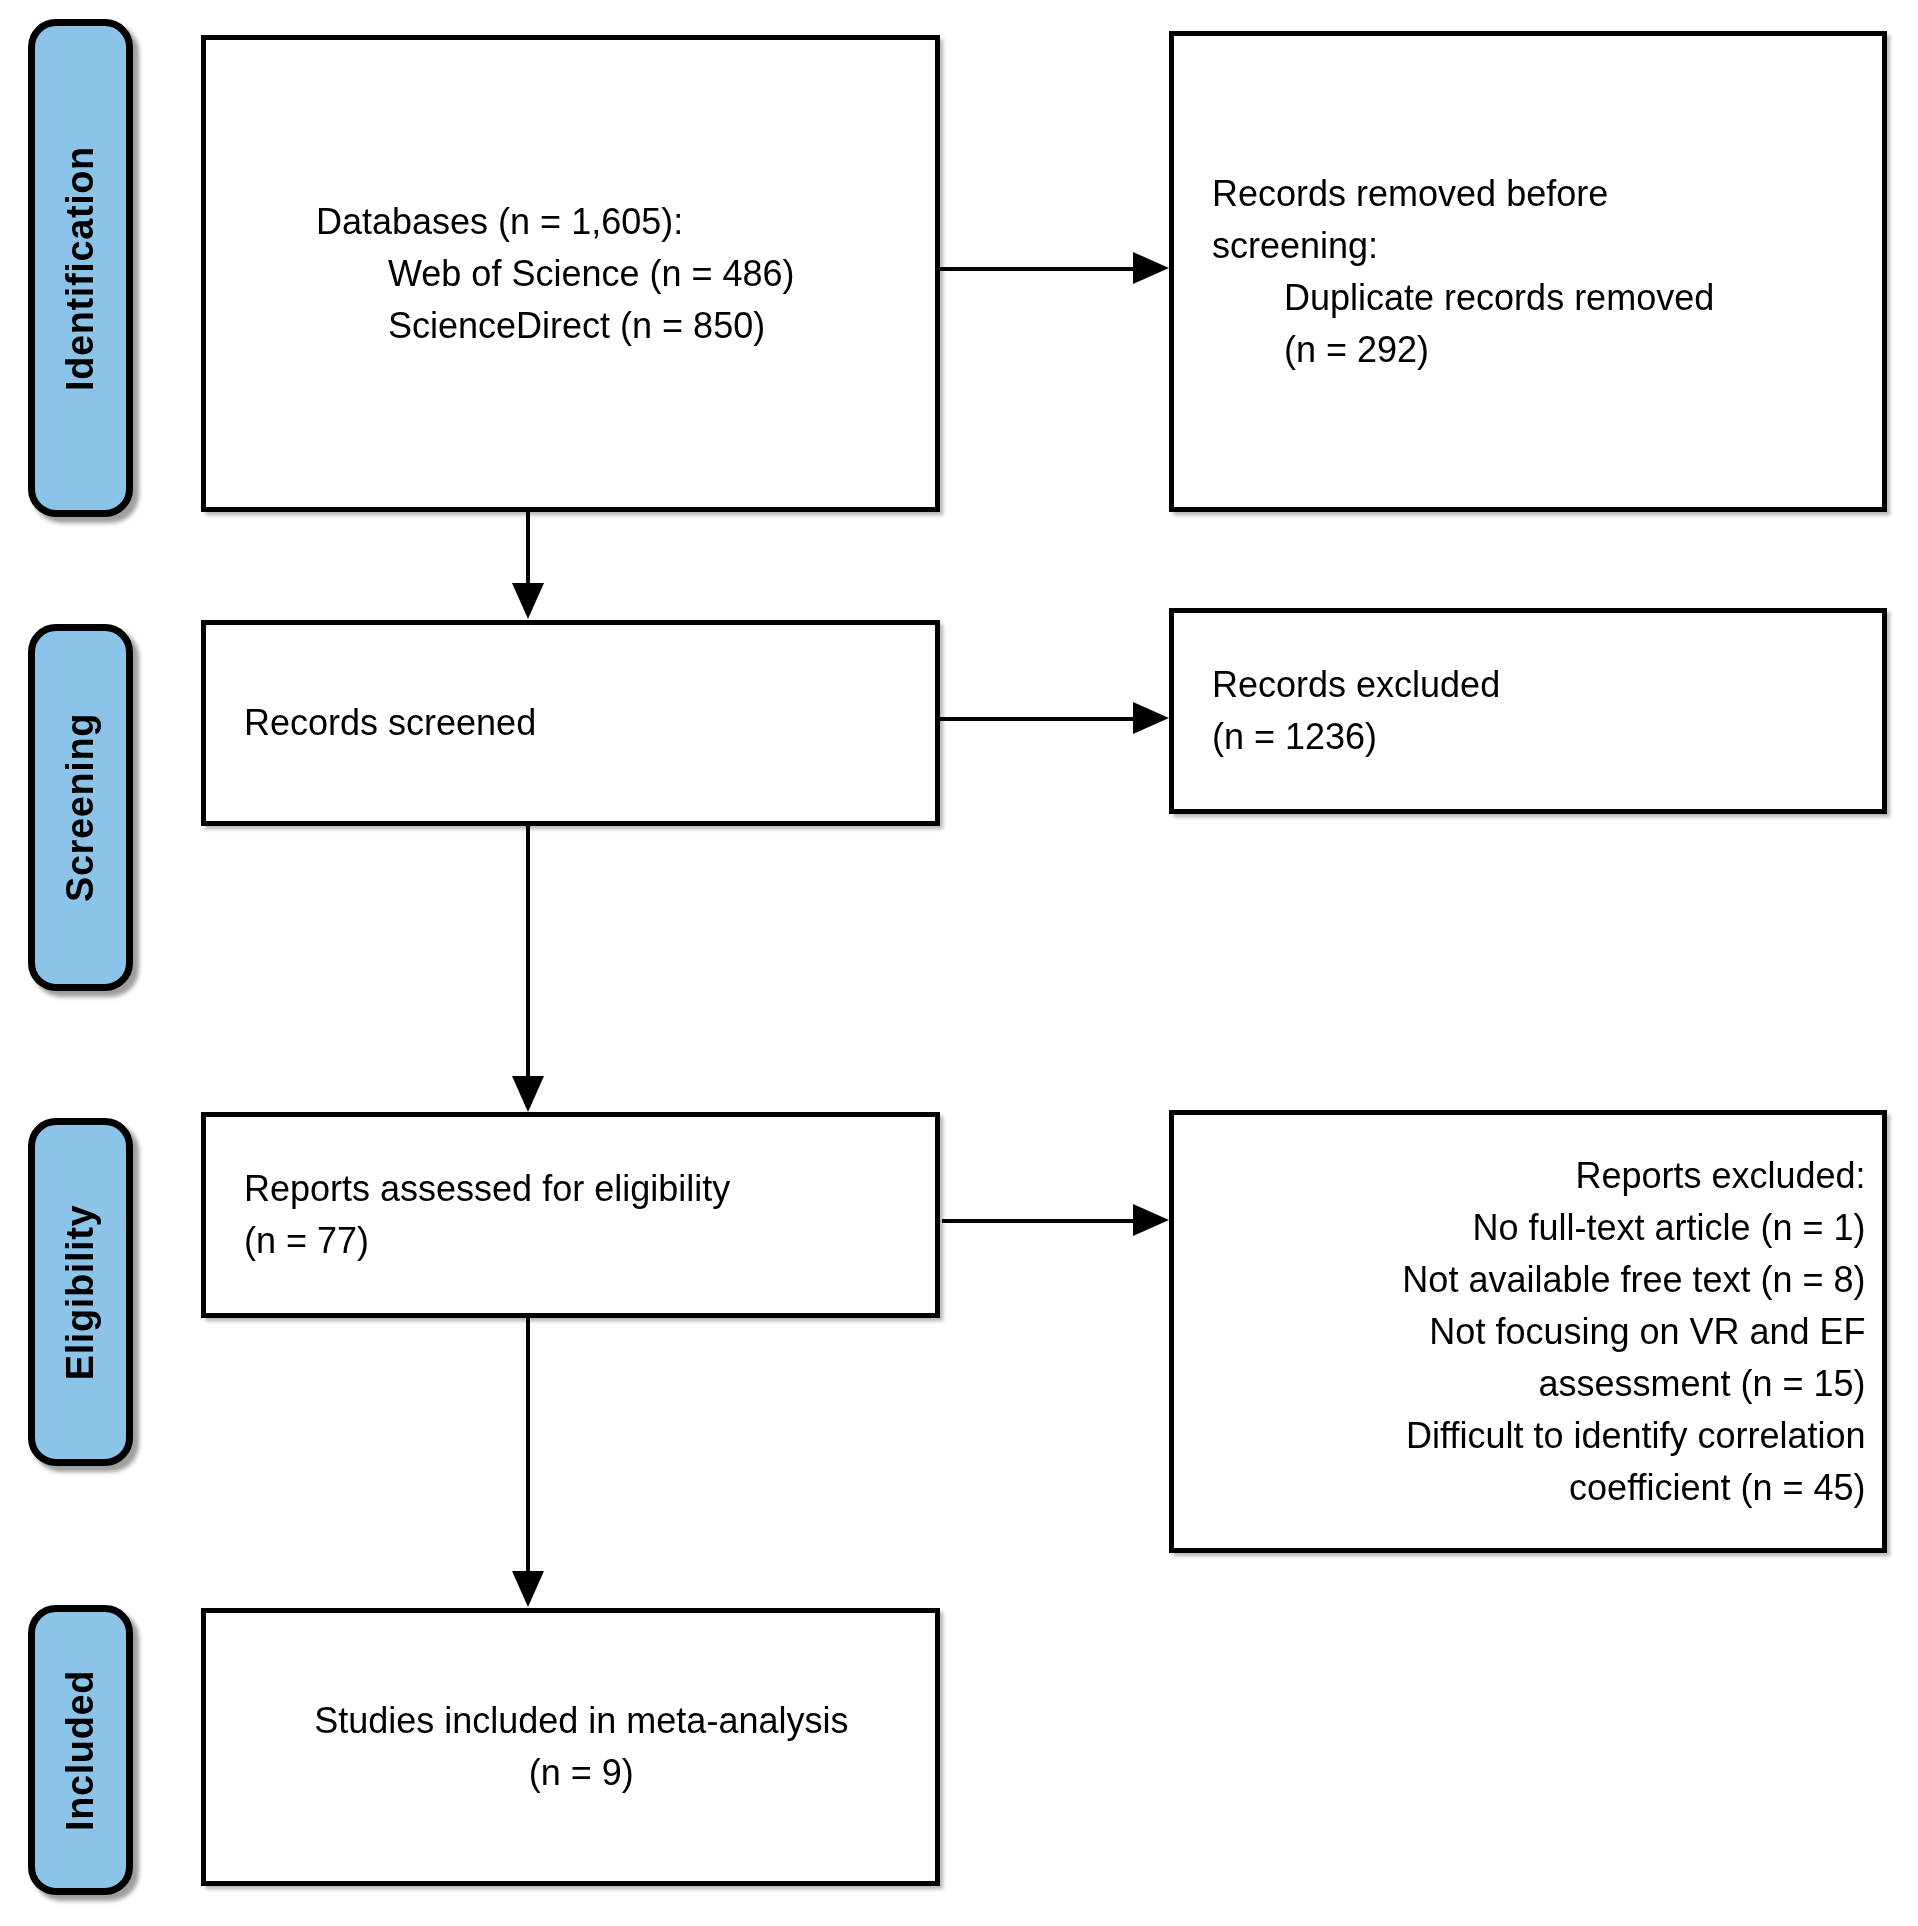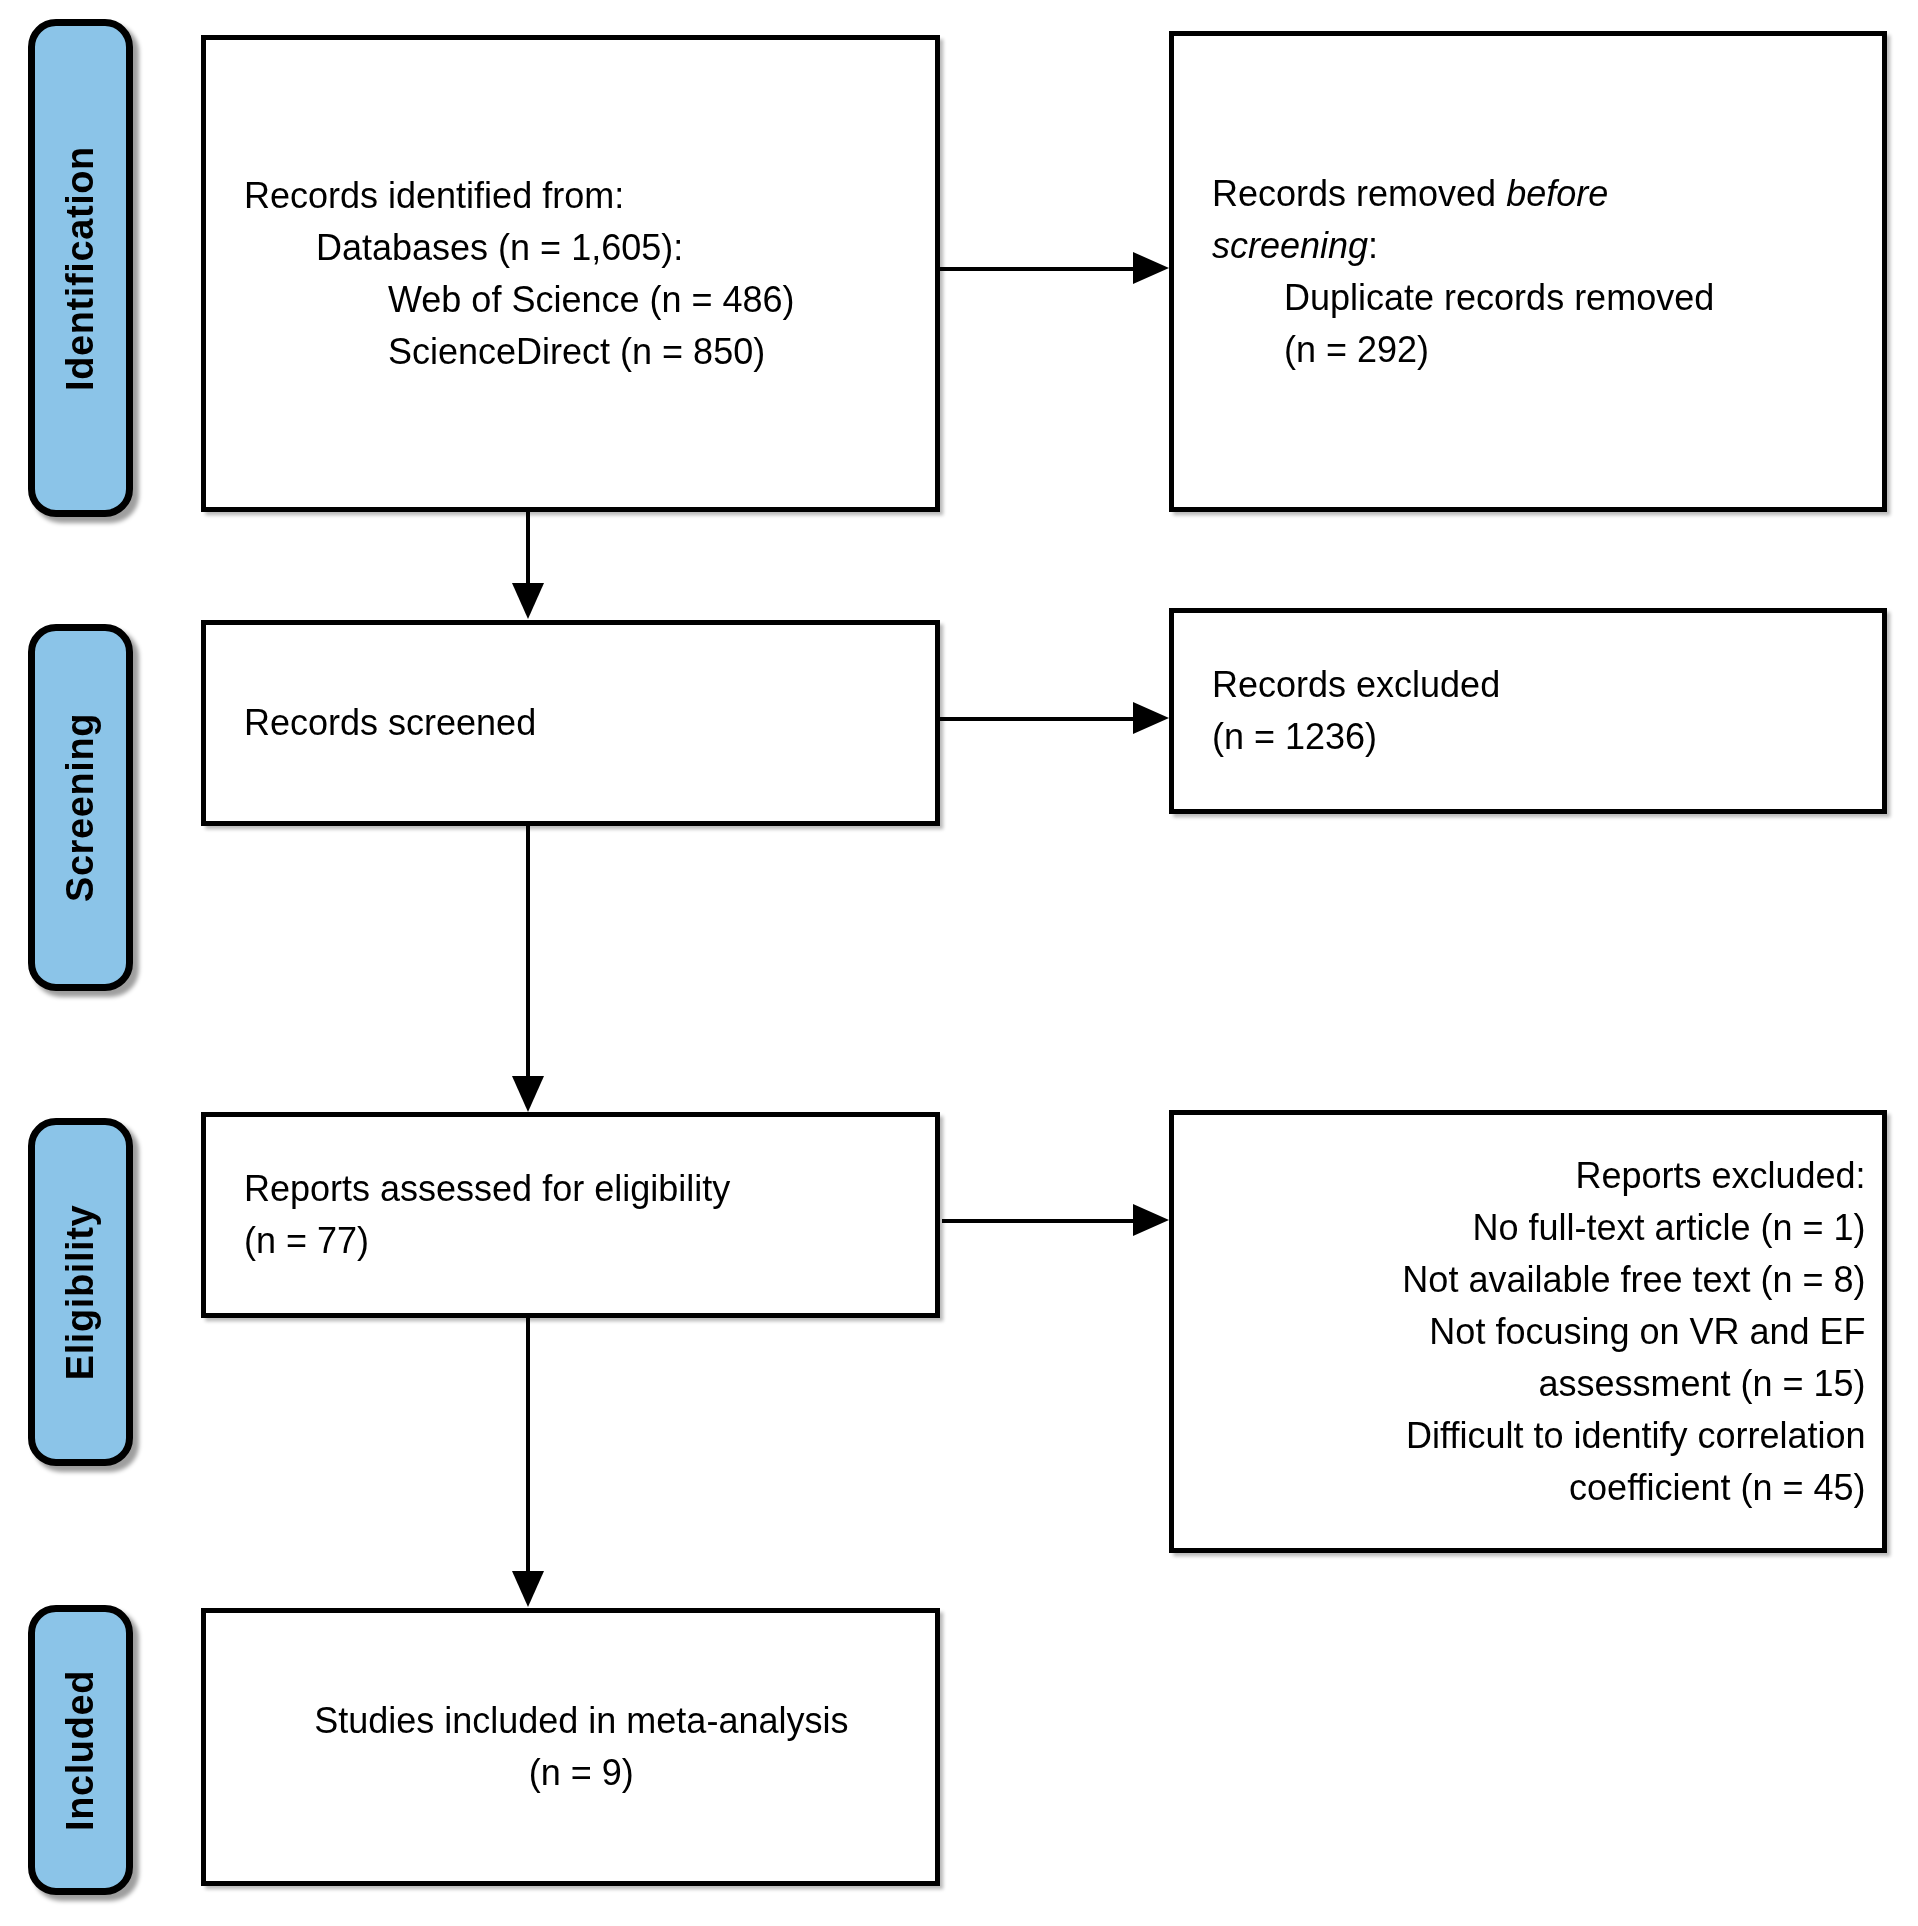--- a/index.html
+++ b/index.html
@@ -63,21 +63,21 @@
   #box-removed          { top: 31px;   height: 481px; }
   #box-screened         { top: 620px; height: 206px; }
   #box-excluded         { top: 608px; height: 206px; }
   #box-assessed         { top: 1112px; height: 206px; }
   #box-reports-excluded { top: 1110px; height: 443px; text-align: right; }
   #box-included         { top: 1608px; height: 278px; align-items: center; }
 
   .line { white-space: nowrap; }
   .ind1 { padding-left: 72px; }
   .ind2 { padding-left: 144px; }
-  .it   { font-style: italic; }
+  .it   { }
 
   
   .stem {
     position: absolute;
     background: #000000;
   }
   .hstem { height: 4.1px; }
   .vstem { width: 4.1px; }
   .head-right {
     position: absolute;
@@ -120,21 +120,20 @@
     <span class="vtext">Screening</span>
   </div>
   <div class="stage" id="stage-eligibility">
     <span class="vtext">Eligibility</span>
   </div>
   <div class="stage" id="stage-included">
     <span class="vtext">Included</span>
   </div>
 
   <div class="fbox lbox" id="box-identified">
-    <div class="line ind0">Records identified from:</div>
     <div class="line ind1">Databases (n = 1,605):</div>
     <div class="line ind2">Web of Science (n = 486)</div>
     <div class="line ind2">ScienceDirect (n = 850)</div>
   </div>
 
   <div class="fbox rbox" id="box-removed">
     <div class="line"><span>Records removed </span><span class="it">before</span></div>
     <div class="line"><span class="it">screening</span><span>:</span></div>
     <div class="line ind1">Duplicate records removed</div>
     <div class="line ind1">(n = 292)</div>

